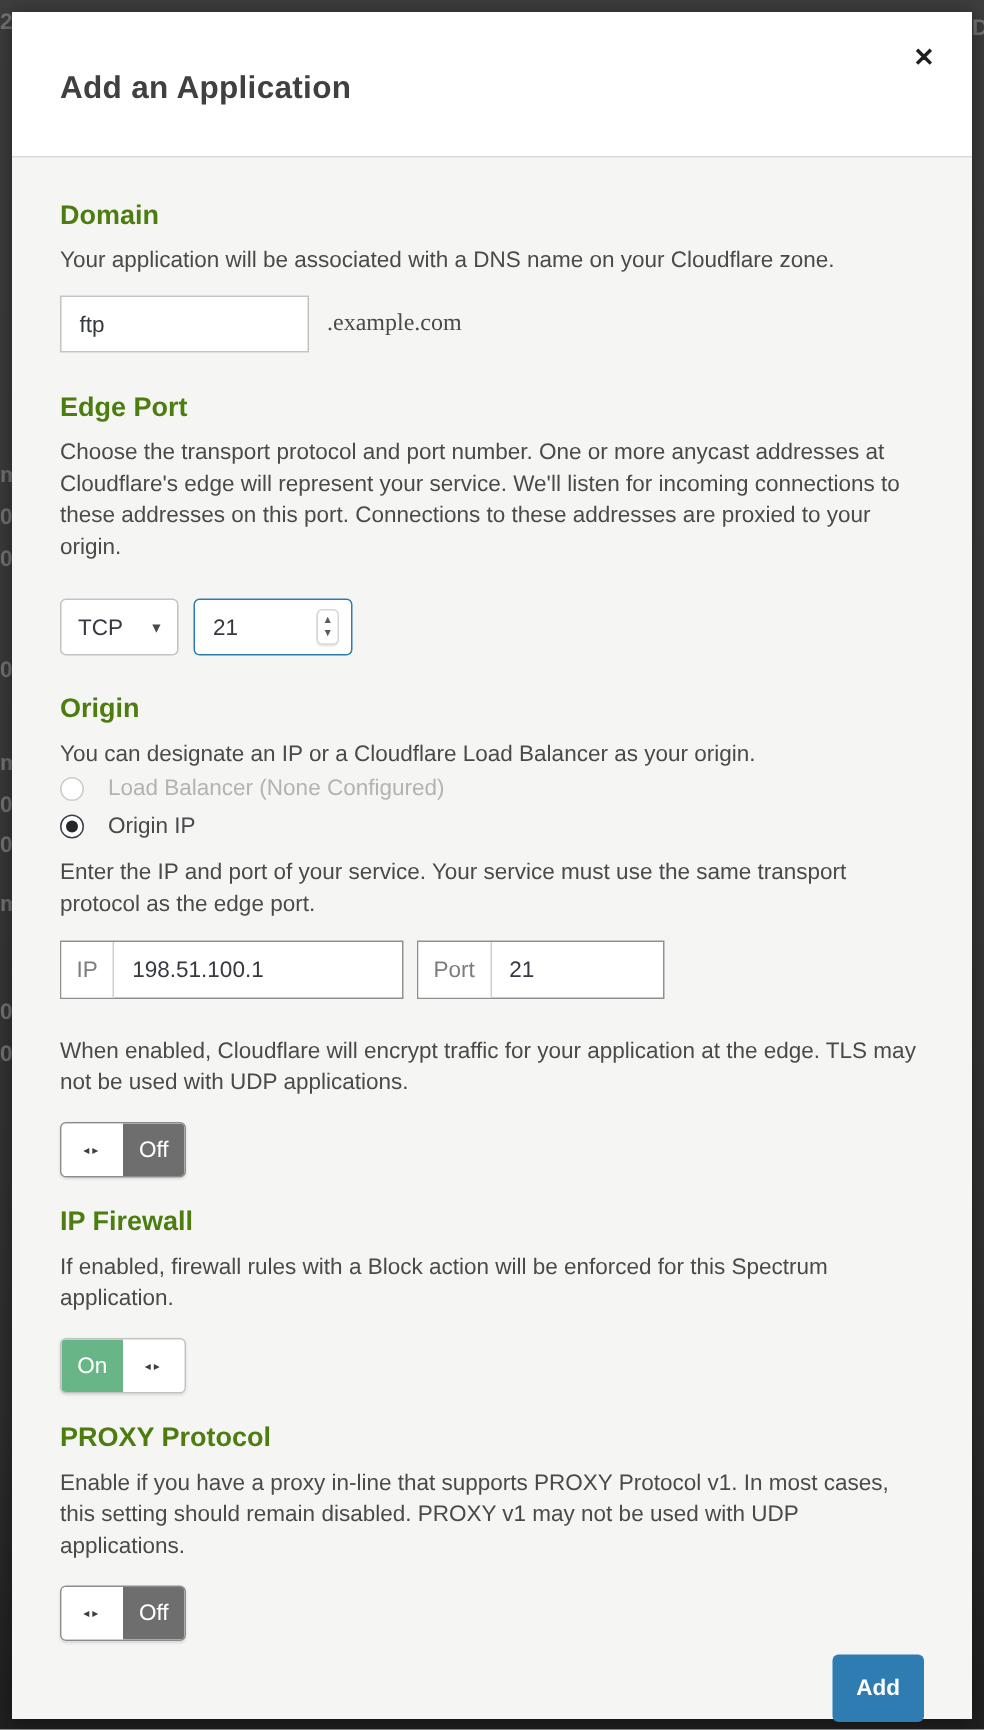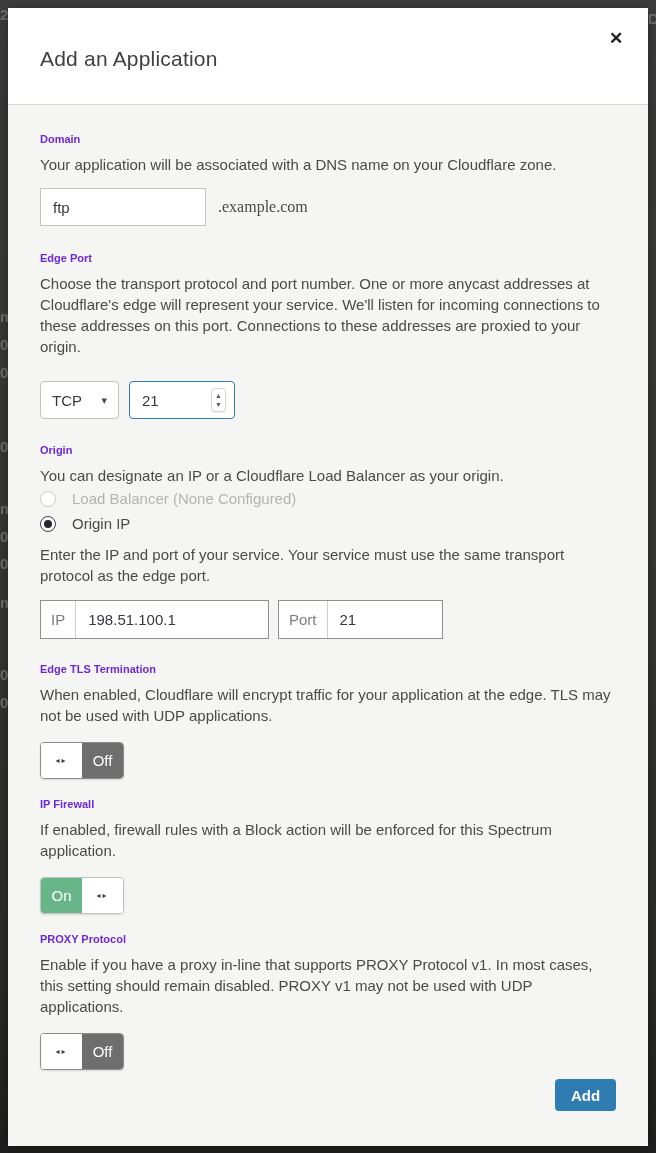--- a/index.html
+++ b/index.html
@@ -24,29 +24,29 @@
   .modal {
     position:absolute; left:8px; top:8px; width:640px; height:1138px;
     background:#f5f5f4; z-index:2; box-shadow:0 2px 14px rgba(0,0,0,0.45);
     display:flex; flex-direction:column;
   }
   .modal-header {
     background:#ffffff; height:97px; flex:0 0 auto;
     border-bottom:1px solid #d9d9d9; position:relative;
     padding:39px 32px 0 32px;
   }
-  .modal-title { font-size:21px; font-weight:400; color:#404040; letter-spacing:.2px; }
+  .modal-title { font-size:21px; font-weight:700; color:#404040; letter-spacing:.2px; }
   .close-btn {
     position:absolute; top:16px; right:18px; width:28px; height:28px;
     display:flex; align-items:center; justify-content:center;
     font-size:17px; font-weight:700; color:#1f1f1f; cursor:pointer; background:none; border:none;
   }
   .modal-body { padding:28px 32px 0 32px; flex:1 1 auto; }
 
-  .section-h { font-size:11px; font-weight:700; color:#6d28d9; margin-bottom:9px; }
+  .section-h { font-size:18px; font-weight:700; color:#4d7c0f; margin-bottom:9px; }
   .section-p { font-size:15px; color:#4a4a4a; line-height:21px; margin-bottom:13px; max-width:584px; }
 
   
   .sec-domain { margin-bottom:26px; }
   .domain-row { display:flex; align-items:center; margin-top:0; }
   .text-input {
     height:38px; border:1px solid #c3c3c3; border-radius:0; background:#fff;
     font-family:inherit; font-size:15px; color:#36393f; padding:0 12px; outline:none;
   }
   .domain-input { width:166px; }
@@ -113,21 +113,21 @@
   .toggle-off .half-grip { background:#fff; }
   .toggle-off .half-state { background:#6e6e6e; color:#fff; }
   .toggle-on { border:1px solid #c2c2c2; }
   .toggle-on .half-state { background:#68b587; color:#fff; }
   .toggle-on .half-grip { background:#fff; }
   .grip-glyph { font-size:8px; color:#3d3d3d; letter-spacing:2px; }
 
   
   .footer-row { display:flex; justify-content:flex-end; margin-top:9px; }
   .add-btn {
-    min-width:61px; height:32px; background:#2f7cb3; color:#fff; border:none; border-radius:4px;
+    min-width:61px; height:45px; background:#2f7cb3; color:#fff; border:none; border-radius:4px;
     font-family:inherit; font-size:15px; font-weight:700; padding:0 15px; cursor:pointer;
   }
 </style>
 </head>
 <body>
 
 <div class="bg-strip bg-strip-left">
   <span class="f0">2</span>
   <span class="f1">m</span>
   <span class="f2">0</span>
@@ -200,21 +200,20 @@
           <input class="prefix-value" value="198.51.100.1" style="">
         </div>
         <div class="prefix-group group-port">
           <span class="prefix-label">Port</span>
           <input class="prefix-value" value="21" style="">
         </div>
       </div>
     </div>
 
     <div class="sec-tls">
-      <div class="section-h">Edge TLS Termination</div>
       <div class="section-p">When enabled, Cloudflare will encrypt traffic for your application at the edge. TLS may not be used with UDP applications.</div>
       <div class="toggle toggle-off">
         <span class="half half-grip">
           <span class="grip-glyph">◂▸</span>
         </span>
         <span class="half half-state">Off</span>
       </div>
     </div>
 
     <div class="sec-fw">

